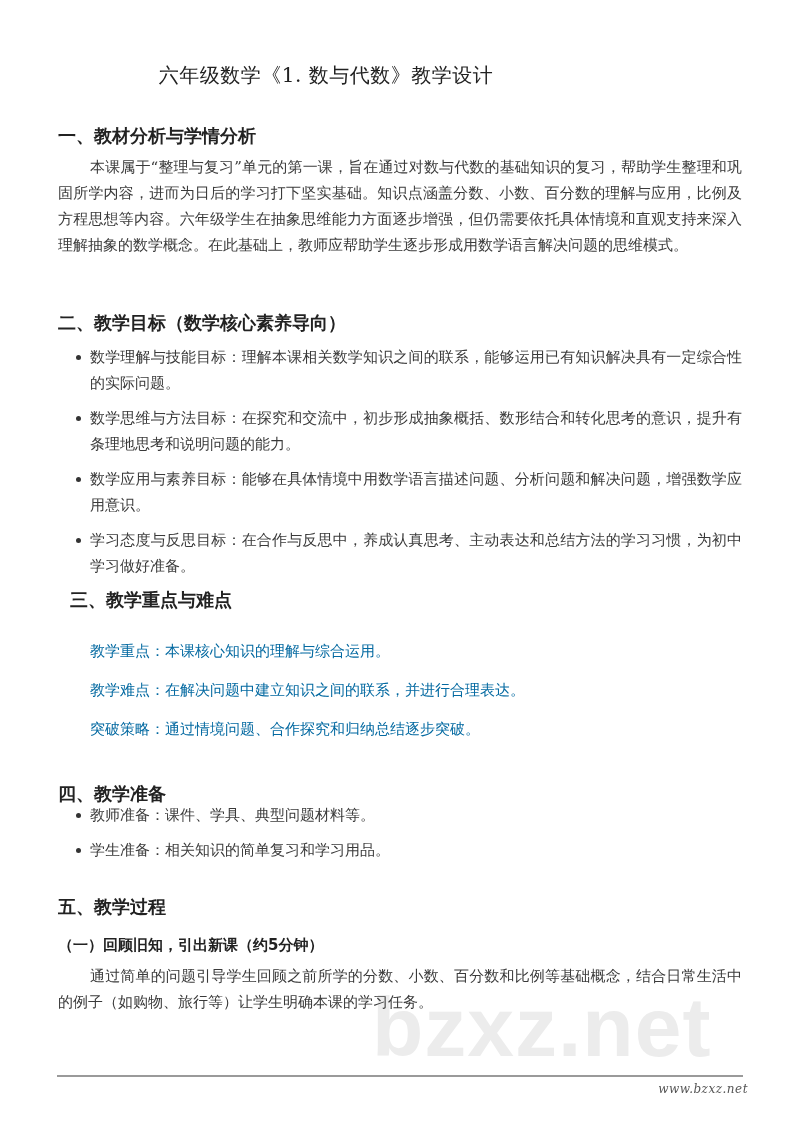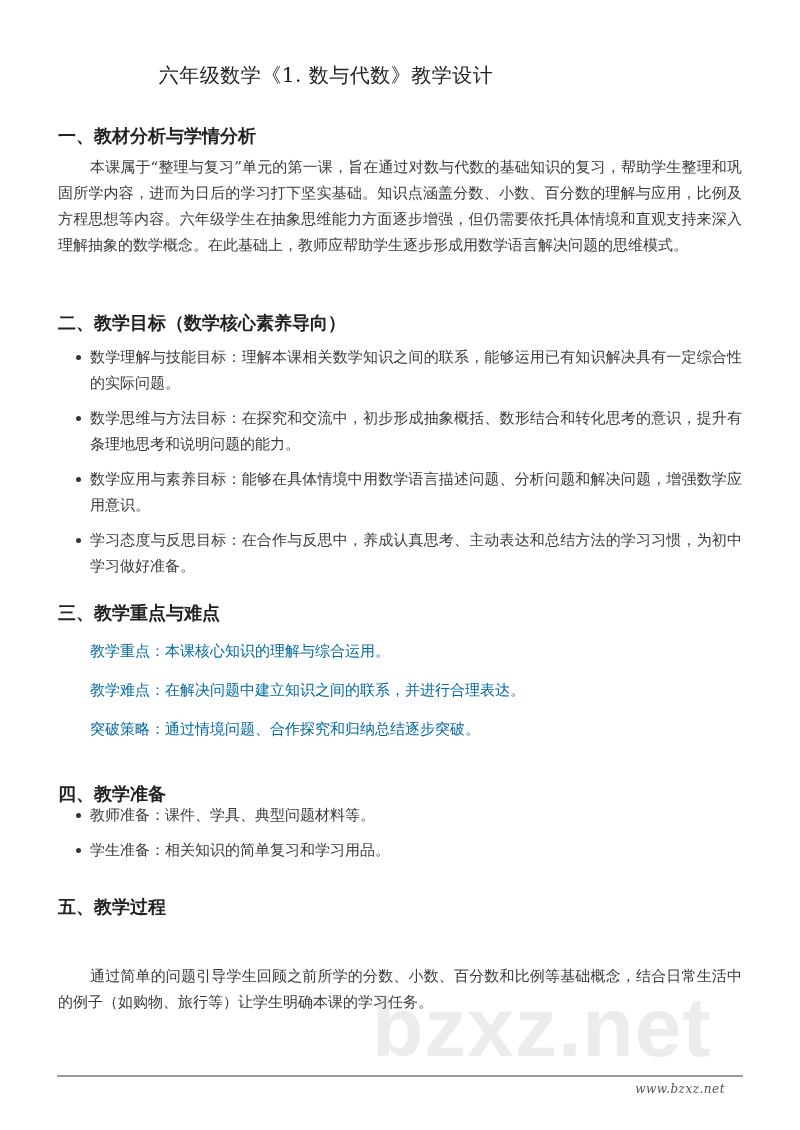--- a/index.html
+++ b/index.html
@@ -18,21 +18,21 @@
   .blist { position: absolute; left: 76px; width: 666px; margin: 0; padding: 0; list-style: none; }
   .blist li { position: relative; padding-left: 14px; font-size: 15px; line-height: 26px;
               color: #3a3a3a; text-align: justify; }
   .blist li .dot { position: absolute; left: 0; top: 11px; width: 5px; height: 5px;
                    border-radius: 50%; background: #333333; }
   .watermark { position: absolute; left: 372px; top: 985px; font-family: Liberation Sans, sans-serif;
                font-weight: bold; font-size: 84px; color: #ececec; letter-spacing: 1px; line-height: 84px;
                z-index: 0; }
   .fg { z-index: 1; }
   .footer-line { position: absolute; left: 57px; top: 1075px; width: 686px; height: 2px; background: #9a9a9a; }
-  .footer-url { position: absolute; right: 75px; top: 1082px; font-family: "DejaVu Serif", "Liberation Serif", serif;
+  .footer-url { position: absolute; right: 52px; top: 1082px; font-family: "DejaVu Serif", "Liberation Serif", serif;
                 font-style: italic; font-size: 12px; color: #555555; letter-spacing: 0.5px; }
 </style>
 </head>
 <body>
 
 <div class="page">
 
   <div class="watermark">bzxz.net</div>
 
   <div class="title fg">六年级数学《1. 数与代数》教学设计</div>
@@ -41,29 +41,30 @@
   <div class="para fg" style="top:154px;">本课属于“整理与复习”单元的第一课，旨在通过对数与代数的基础知识的复习，帮助学生整理和巩固所学内容，进而为日后的学习打下坚实基础。知识点涵盖分数、小数、百分数的理解与应用，比例及方程思想等内容。六年级学生在抽象思维能力方面逐步增强，但仍需要依托具体情境和直观支持来深入理解抽象的数学概念。在此基础上，教师应帮助学生逐步形成用数学语言解决问题的思维模式。</div>
 
   <div class="h2 fg" style="top:311px;">二、教学目标（数学核心素养导向）</div>
   <ul class="blist fg" style="top:344px;">
     <li style="margin-bottom:9px;"><span class="dot"></span><span>数学理解与技能目标：理解本课相关数学知识之间的联系，能够运用已有知识解决具有一定综合性的实际问题。</span></li>
     <li style="margin-bottom:9px;"><span class="dot"></span><span>数学思维与方法目标：在探究和交流中，初步形成抽象概括、数形结合和转化思考的意识，提升有条理地思考和说明问题的能力。</span></li>
     <li style="margin-bottom:9px;"><span class="dot"></span><span>数学应用与素养目标：能够在具体情境中用数学语言描述问题、分析问题和解决问题，增强数学应用意识。</span></li>
     <li><span class="dot"></span><span>学习态度与反思目标：在合作与反思中，养成认真思考、主动表达和总结方法的学习习惯，为初中学习做好准备。</span></li>
   </ul>
 
-  <div class="h2 fg" style="top:601px;">三、教学重点与难点</div>
+  <div class="h2 fg" style="top:588px;margin-left:12px;">三、教学重点与难点</div>
   <div class="plain fg" style="top:638px;">教学重点：本课核心知识的理解与综合运用。</div>
   <div class="plain fg" style="top:677px;">教学难点：在解决问题中建立知识之间的联系，并进行合理表达。</div>
   <div class="plain fg" style="top:716px;">突破策略：通过情境问题、合作探究和归纳总结逐步突破。</div>
 
   <div class="h2 fg" style="top:754px;margin-top:28px;">四、教学准备</div>
   <ul class="blist fg" style="top:802px;">
     <li style="margin-bottom:9px;"><span class="dot"></span><span>教师准备：课件、学具、典型问题材料等。</span></li>
     <li><span class="dot"></span><span>学生准备：相关知识的简单复习和学习用品。</span></li>
   </ul>
 
   <div class="h2 fg" style="top:895px;">五、教学过程</div>
+  <div class="h3 fg" style="top:936px;">（一）回顾旧知，引出新课（约5分钟）</div>
   <div class="para fg" style="top:963px;">通过简单的问题引导学生回顾之前所学的分数、小数、百分数和比例等基础概念，结合日常生活中的例子（如购物、旅行等）让学生明确本课的学习任务。</div>
 
   <div class="footer-line"></div>
   <div class="footer-url">www.bzxz.net</div>
 </div>
 
 </body></html>

